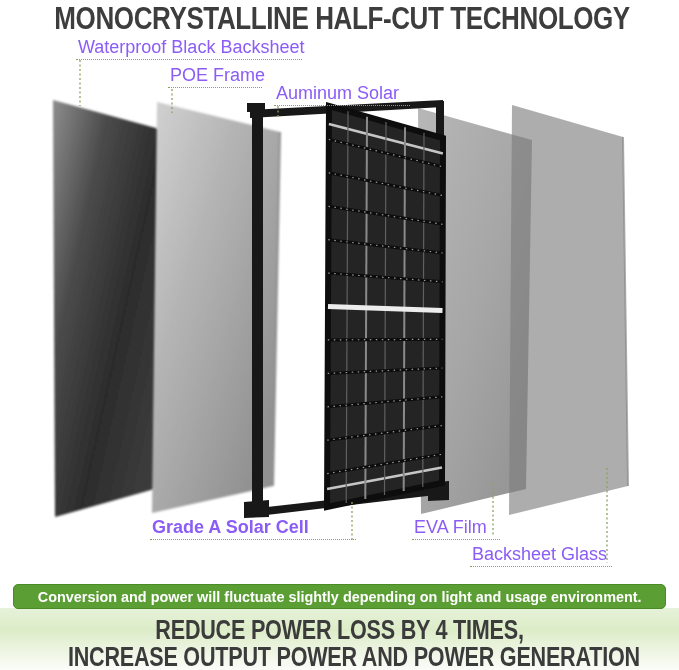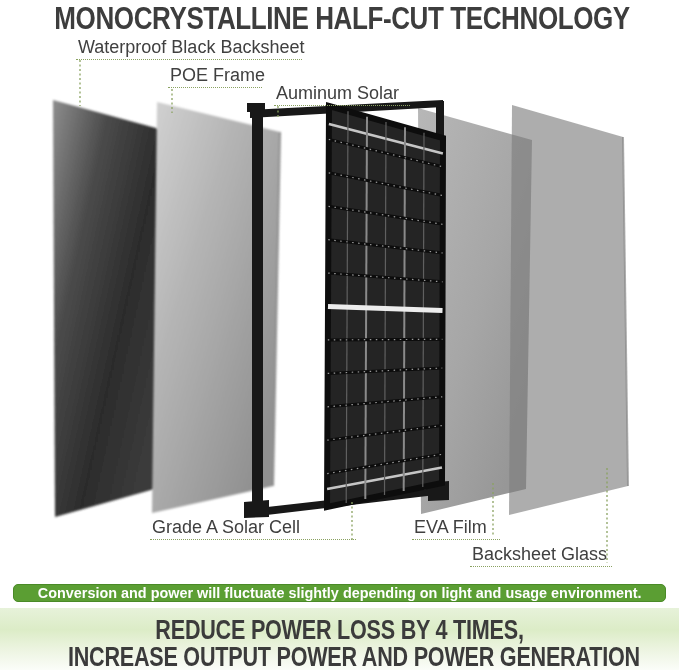--- a/index.html
+++ b/index.html
@@ -10,30 +10,30 @@
   
   .main-title{
     position:absolute;left:0;right:0;top:1px;text-align:center;
     font-size:31px;font-weight:700;color:#3d3d3d;letter-spacing:-.5px;
     white-space:nowrap;transform:scaleX(.84);transform-origin:center;
   }
   
   .diagram-svg{position:absolute;left:0;top:0;}
   
   .lbl{
-    position:absolute;font-size:18px;color:#404040;white-space:nowrap;
+    position:absolute;font-size:18px;color:#8b5cf6;white-space:nowrap;
     border-bottom:1px dotted #8aa261;padding:0 4px 2px 2px;line-height:20px;
   }
   
   .bottom-grad{
     position:absolute;left:0;top:608px;width:679px;height:62px;
     background:linear-gradient(180deg,#e7f2da 0%,#dcecc7 35%,#eef5e3 70%,#fbfdf9 100%);
   }
   .banner{
-    position:absolute;left:13px;top:584px;width:653px;height:18px;
+    position:absolute;left:13px;top:584px;width:653px;height:25px;
     background:#5b9e33;border:1px solid #4a8a27;border-radius:5px;
     display:flex;align-items:center;justify-content:center;box-sizing:border-box;
   }
   .banner span{
     color:#ffffff;font-size:15.5px;font-weight:700;white-space:nowrap;
     display:inline-block;transform:scaleX(.93);transform-origin:center;
   }
   .footer-line{
     position:absolute;left:0;right:0;text-align:center;white-space:nowrap;
     font-size:27px;font-weight:700;color:#3b3b3b;letter-spacing:-.3px;
@@ -150,21 +150,21 @@
       <line x1="278" y1="106" x2="278" y2="117"></line>
       <line x1="352" y1="502" x2="352" y2="541"></line>
       <line x1="493" y1="483" x2="493" y2="536"></line>
       <line x1="607" y1="468" x2="607" y2="563"></line>
     </g>
   </svg>
 
   <div class="lbl" style="left:76px;top:37px;width:220px;">Waterproof Black Backsheet</div>
   <div class="lbl" style="left:168px;top:65px;width:88px;">POE Frame</div>
   <div class="lbl" style="left:274px;top:83px;width:130px;">Auminum Solar</div>
-  <div class="lbl" style="left:150px;top:517px;width:200px;">Grade A Solar Cell</div>
+  <div class="lbl" style="left:150px;top:517px;width:200px;font-weight:bold;">Grade A Solar Cell</div>
   <div class="lbl" style="left:412px;top:517px;width:82px;">EVA Film</div>
   <div class="lbl" style="left:470px;top:544px;width:136px;">Backsheet Glass</div>
 
   <div class="bottom-grad"></div>
 
   <div class="banner">
     <span>Conversion and power will fluctuate slightly depending on light and usage environment.</span>
   </div>
 
   <div class="footer-line l1">REDUCE POWER LOSS BY 4 TIMES,</div>

